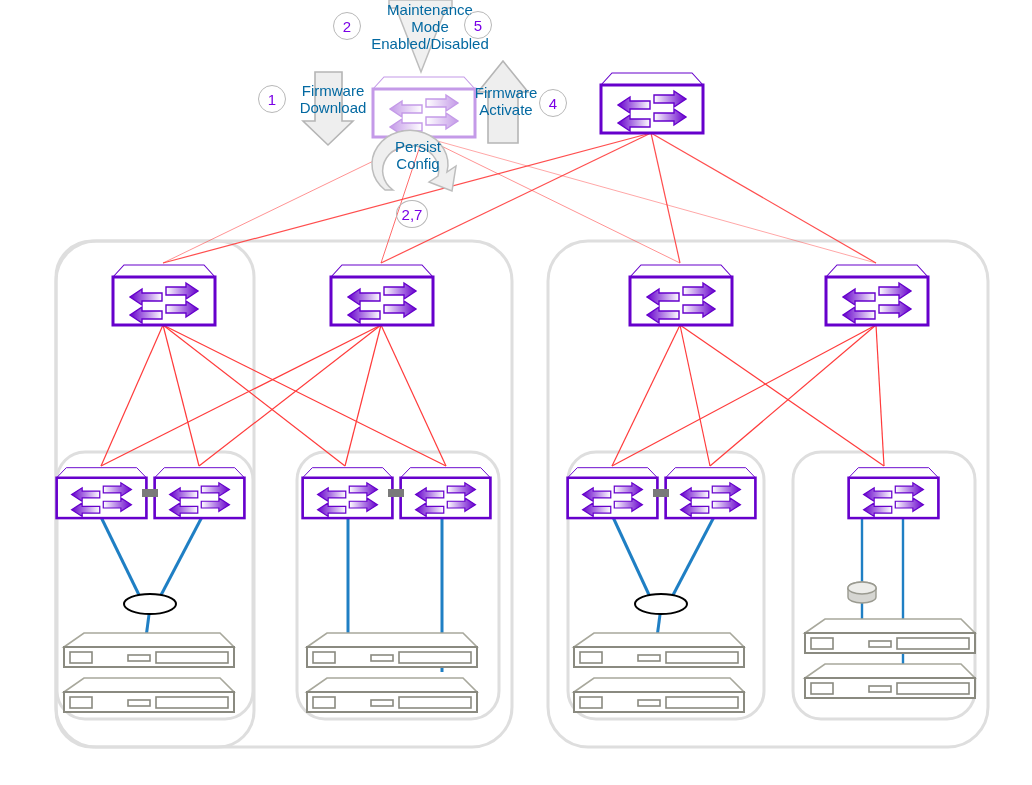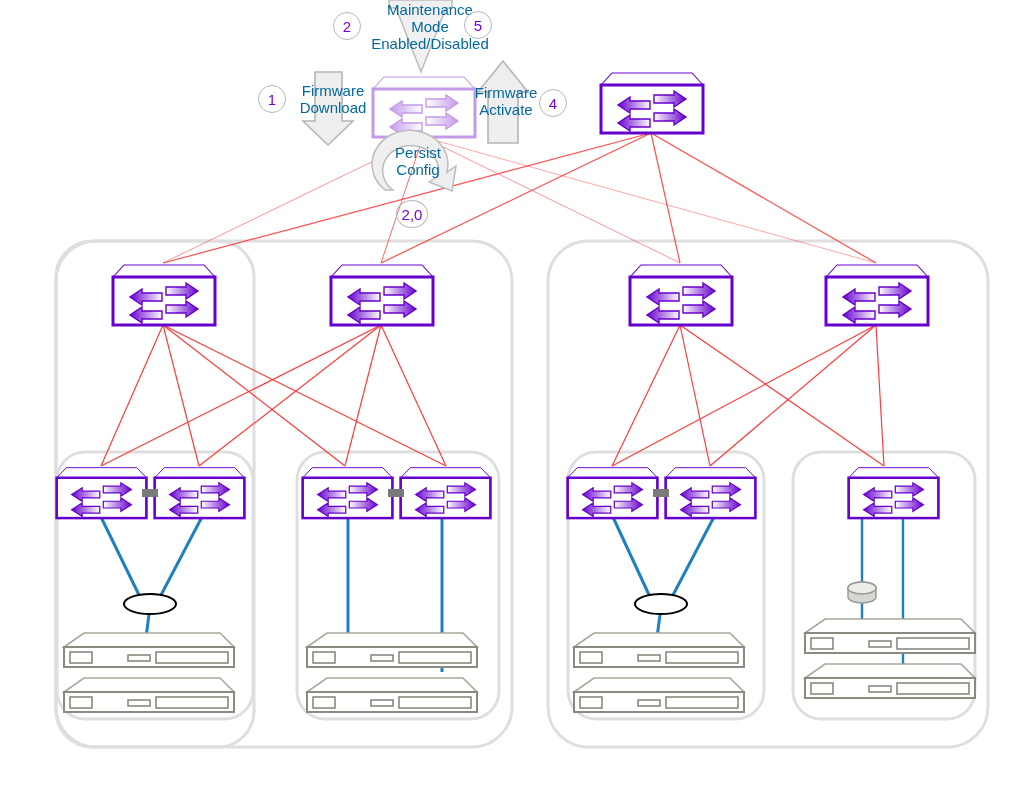--- a/index.html
+++ b/index.html
@@ -247,22 +247,22 @@
 <div class="lbl" style="left:283px;top:82px;width:100px;">Firmware
 Download</div>
 
 <div class="lbl" style="left:350px;top:1px;width:160px;">Maintenance
 Mode
 Enabled/Disabled</div>
 
 <div class="lbl" style="left:460px;top:84px;width:92px;">Firmware
 Activate</div>
 
-<div class="lbl" style="left:378px;top:144px;width:80px;text-align:center;">Persist
+<div class="lbl" style="left:378px;top:138px;width:80px;text-align:center;">Persist
 Config</div>
 
 <div class="badge" style="left:258px;top:85px;">1</div>
 <div class="badge" style="left:333px;top:12px;">2</div>
 <div class="badge" style="left:464px;top:11px;">5</div>
 <div class="badge" style="left:539px;top:89px;">4</div>
-<div class="badge sm" style="left:396px;top:200px;">2,0</div>
+<div class="badge sm" style="left:396px;top:200px;">2,7</div>
 
 </div>
 
 </body></html>

